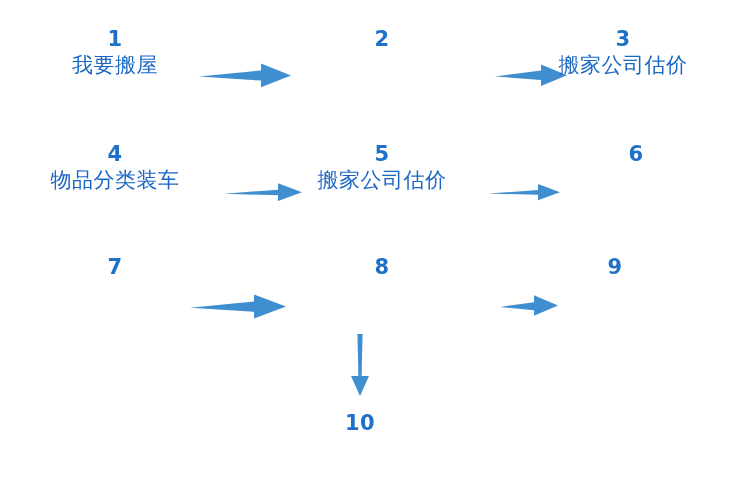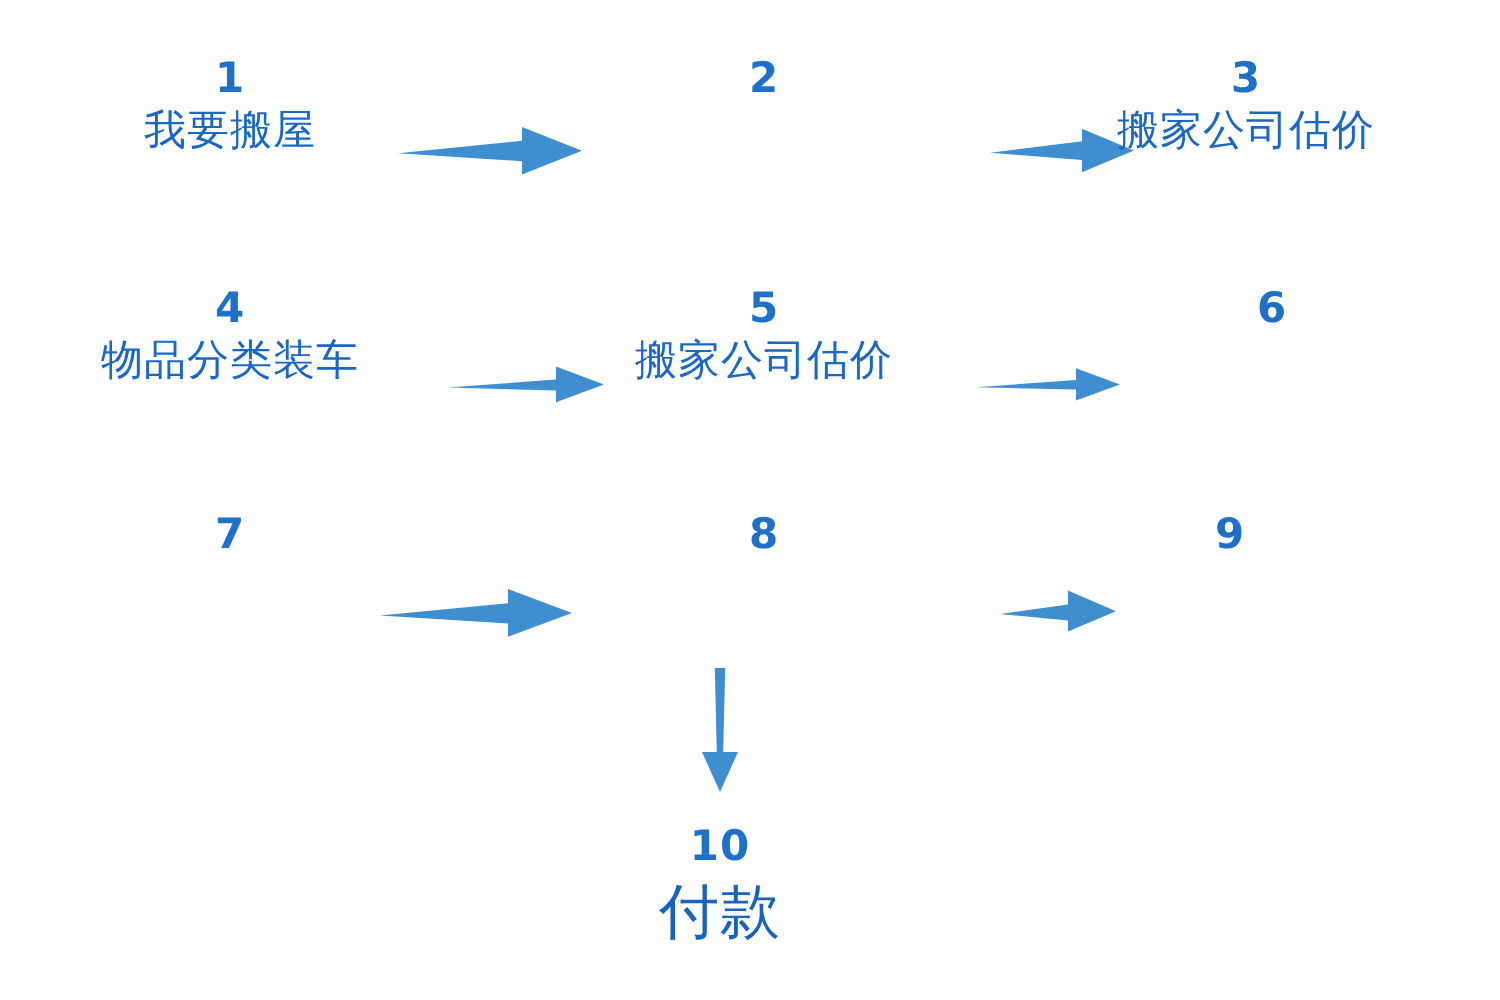--- a/index.html
+++ b/index.html
@@ -144,16 +144,15 @@
   </div>
 
   <div class="arrow" style="left:348px; top:334px;">
     <svg width="24" height="62" viewBox="0 0 24 62">
       <path d="M9.4,0 L14.6,0 L13.6,42 L21.0,42 L12.0,62 L3.0,42 L10.4,42 Z" fill="#3f8ed0"></path>
     </svg>
   </div>
 
   <div class="step final" style="left:360px; top:412px;">
     <span class="step-number">10</span>
-    <span class="step-label">付款</span>
   </div>
 
 </div>
 
 </body></html>

